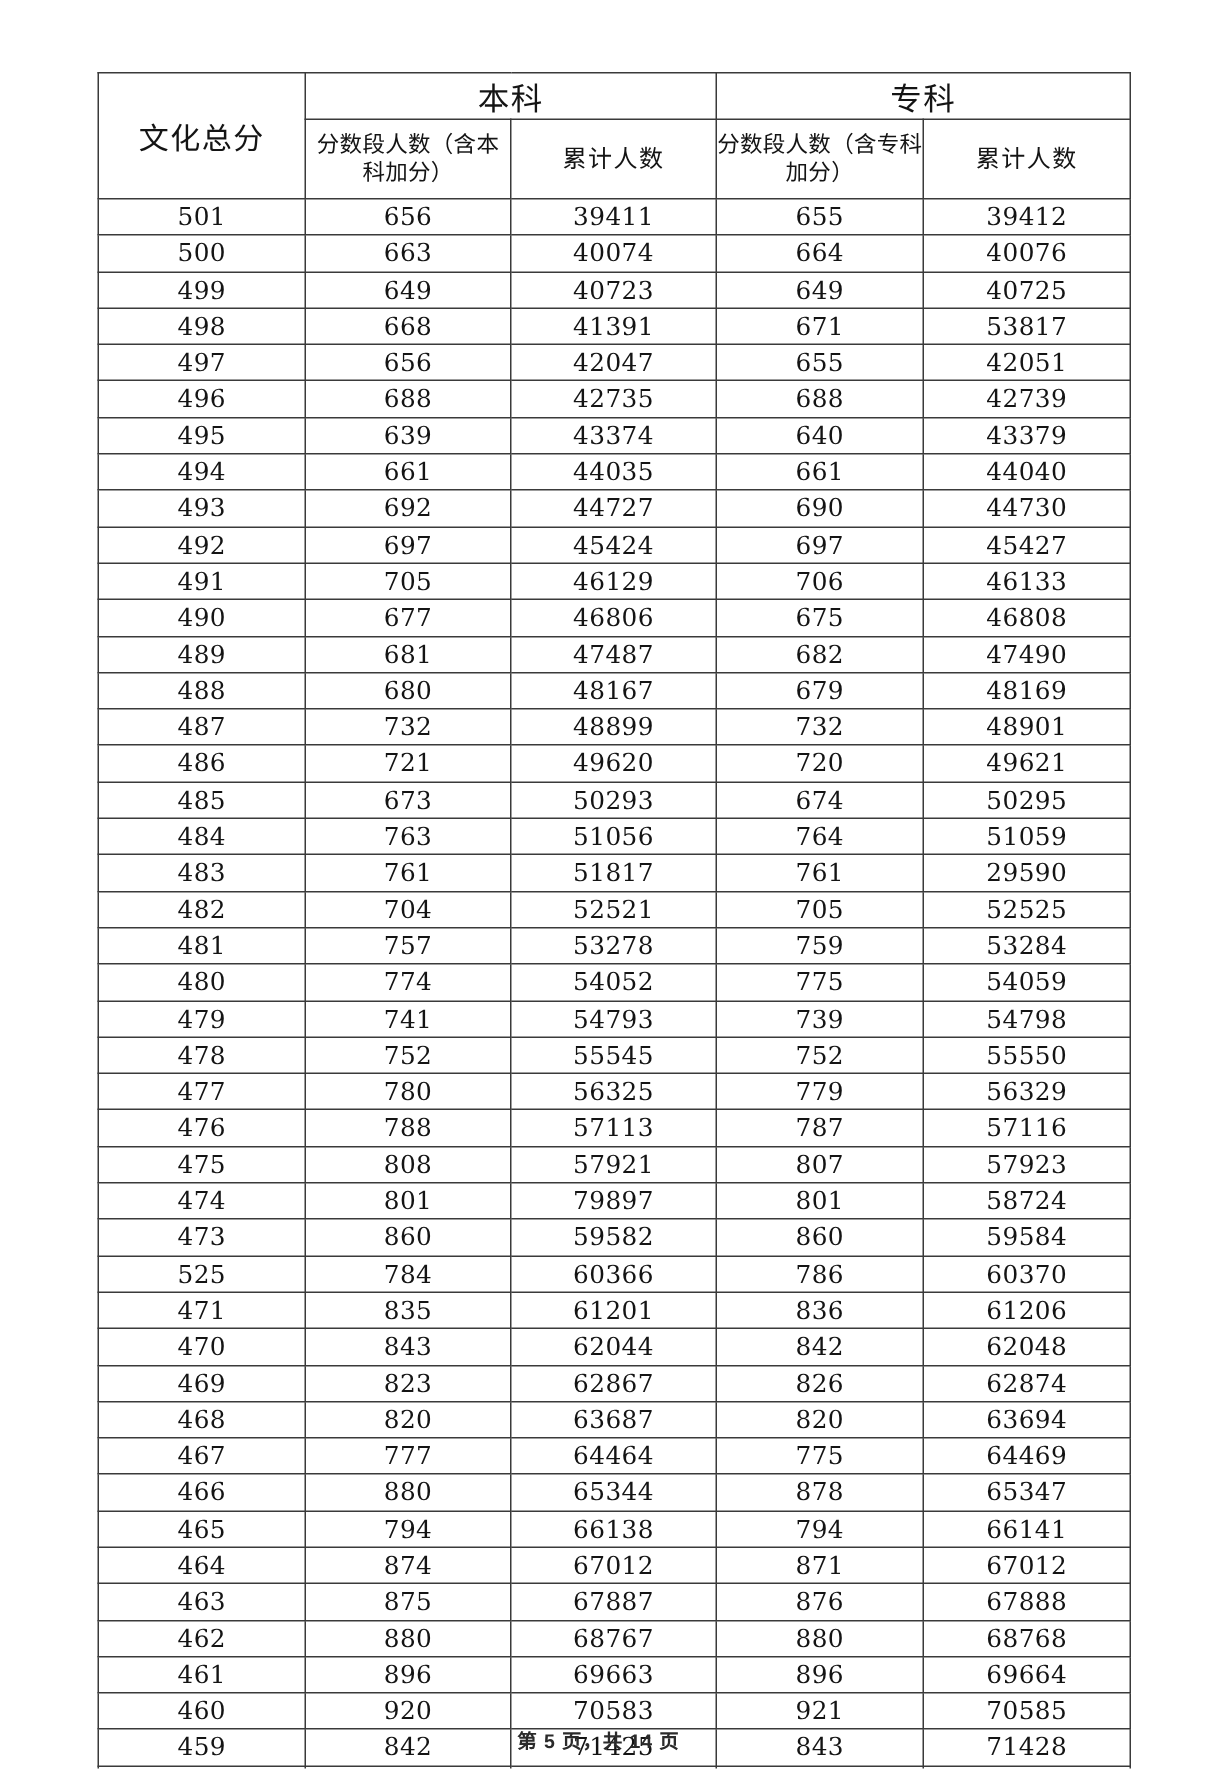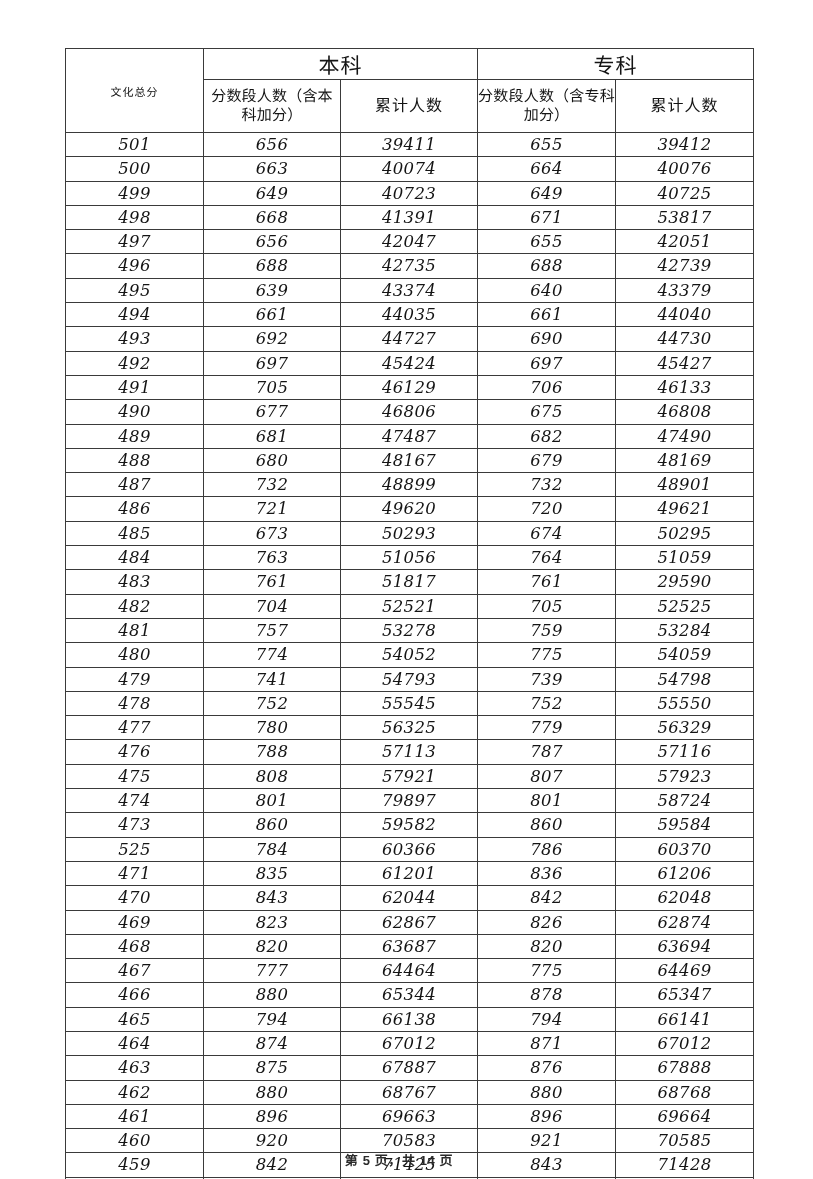--- a/index.html
+++ b/index.html
@@ -50,38 +50,38 @@
   col.c-cum-z  { width: 138px; }
 
   
   .hdr-group {
     height: 30px;
     font-family: "DejaVu Serif", "Liberation Serif", serif;
     font-size: 21px;
     letter-spacing: 1px;
   }
   .hdr-rowspan {
-    font-size: 11px;
+    font-size: 20px;
     letter-spacing: 1px;
   }
   .hdr-sub {
     height: 52px;
     font-size: 15px;
     line-height: 1.28;
     padding: 0 4px;
     letter-spacing: 0.2px;
     margin-left: 26px;
   }
   .hdr-sub.wide {
     font-size: 16px;
     letter-spacing: 1px;
   }
 
   
-  tbody tr { height: 23.3px; font-style: italic; }
+  tbody tr { height: 23.3px; }
   tbody td {
     height: 23.3px;
     font-size: 16.5px;
     line-height: 23.3px;
     font-family: "DejaVu Serif", "Liberation Serif", serif;
     letter-spacing: 0.3px;
   }
 
   
   #page-footer {

